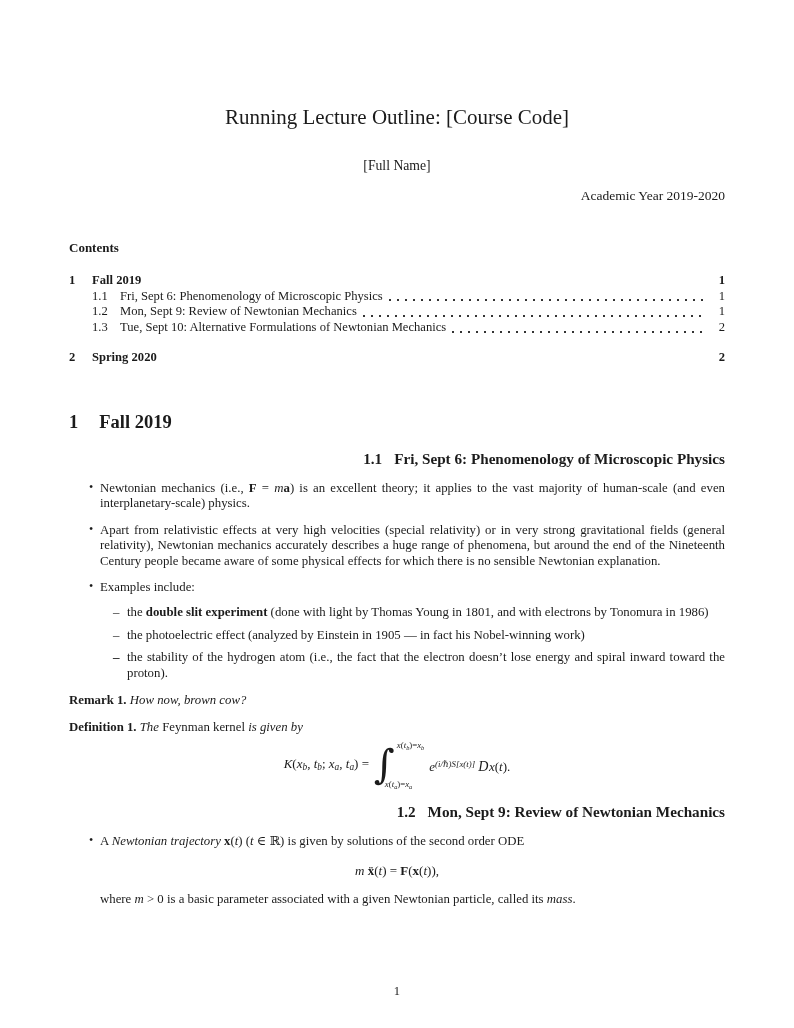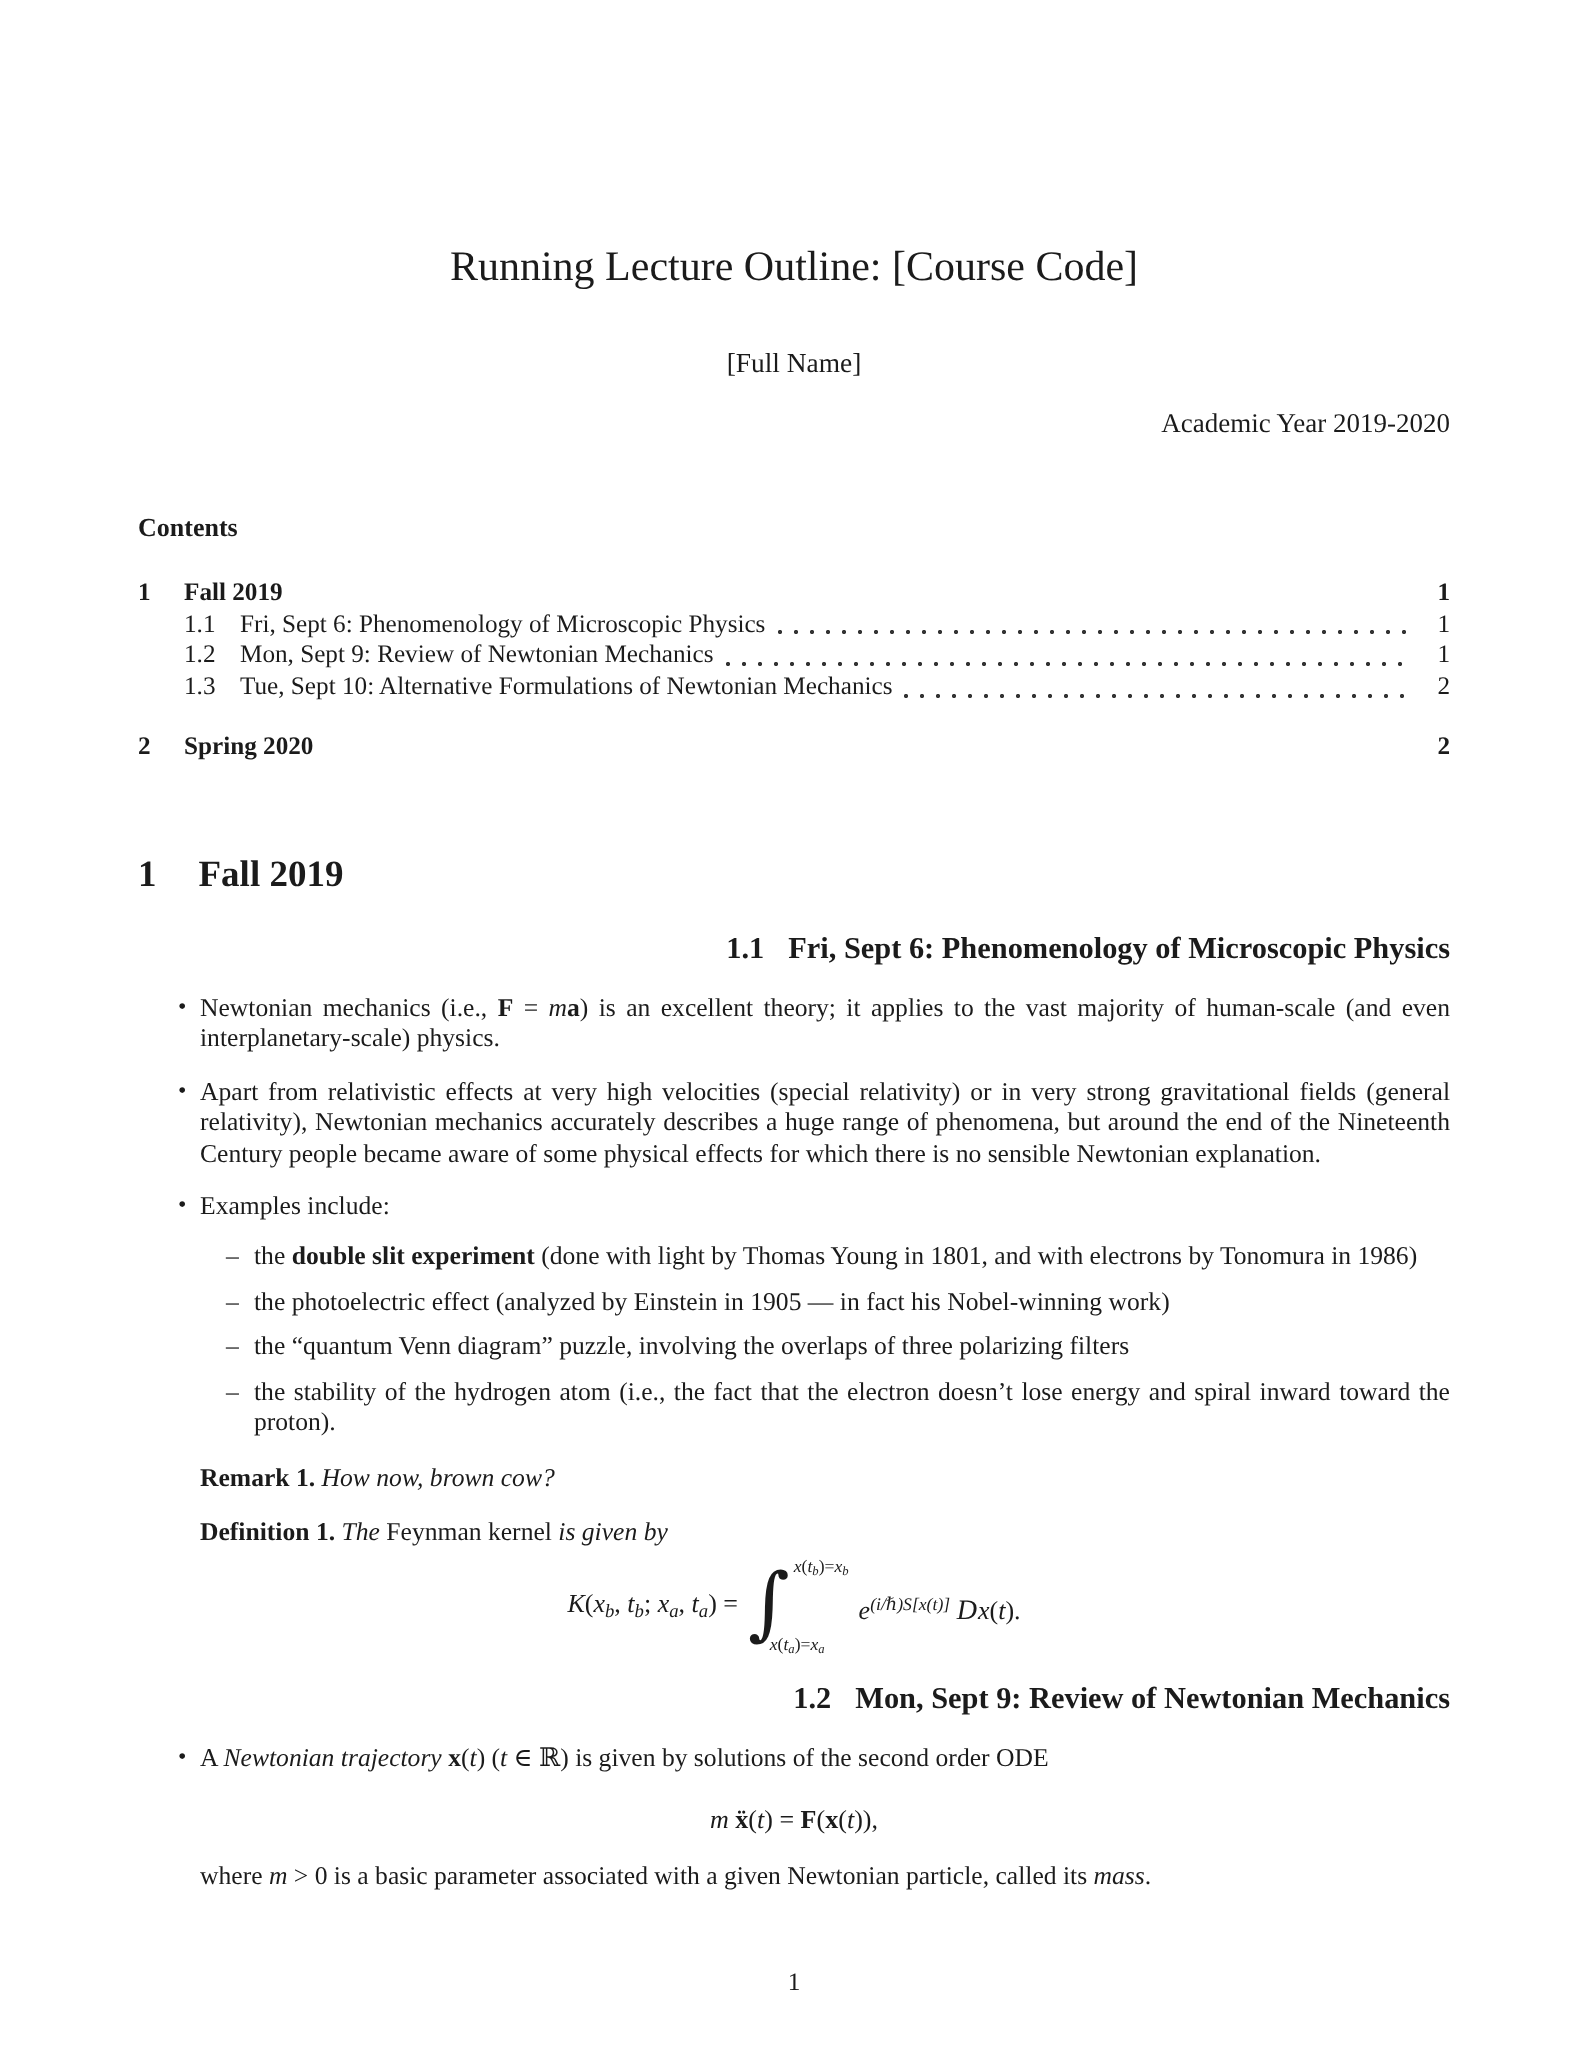--- a/index.html
+++ b/index.html
@@ -2,21 +2,21 @@
 <html><head>
 <meta charset="utf-8">
 <style>
   html,body{margin:0;padding:0;}
   body{
     width:794px;height:1028px;background:#ffffff;color:#1b1b1b;
     font-family:"Liberation Serif","DejaVu Serif","DejaVu Sans",serif;
     font-size:12.8px;line-height:15.6px;overflow:hidden;position:relative;
   }
   .page{position:relative;width:794px;height:1028px;background:#fff;}
-  .content{position:absolute;left:69px;top:16px;width:656px;}
+  .content{position:absolute;left:69px;top:0;width:656px;}
 
   .doc-title{margin:0;padding-top:104px;font-size:21px;font-weight:normal;text-align:center;line-height:26px;}
   .author{margin-top:27px;text-align:center;font-size:13.7px;line-height:17px;}
   .year{margin-top:13px;text-align:right;font-size:13.5px;line-height:17px;}
 
   .contents-heading{margin:32px 0 0 0;font-size:13px;font-weight:bold;line-height:23px;}
   .toc{margin-top:14px;font-size:12.6px;}
   .toc-row{display:flex;align-items:baseline;line-height:15.7px;}
   .toc-row.lvl1{font-weight:bold;}
   .toc-row.gap{margin-top:14px;}
@@ -33,21 +33,21 @@
   .sec-heading{margin:44px 0 0 0;font-size:18.5px;font-weight:bold;line-height:24px;}
   .sec-heading .num{display:inline-block;margin-right:21px;}
   .subsec-heading{margin:15px 0 0 0;font-size:15.2px;font-weight:bold;line-height:20px;text-align:right;}
   .subsec-heading .num{display:inline-block;margin-right:12px;}
   .subsec-heading.later{margin-top:8px;}
 
   .bullet{margin-top:12px;padding-left:31px;position:relative;text-align:justify;}
   .bullet .marker{position:absolute;left:20px;top:-1px;font-size:12px;}
   .subitem{margin-top:7px;padding-left:58px;position:relative;text-align:justify;}
   .subitem .marker{position:absolute;left:44px;top:0;}
-  .theorem{margin-top:12px;margin-left:31px;}
+  .theorem{margin-top:12px;}
   .where{margin-top:12px;margin-left:31px;text-align:justify;}
 
   .equation{margin-top:2px;display:flex;justify-content:center;align-items:center;font-size:13px;height:56px;}
   .lhs{margin-right:5px;}
   .int-wrap{display:inline-flex;align-items:center;}
   .int-glyph{font-size:40px;line-height:1;font-family:"DejaVu Serif","DejaVu Sans",serif;transform:translateY(-2px);}
   .int-limits{display:inline-flex;flex-direction:column;justify-content:space-between;height:52px;font-size:8.8px;line-height:10px;margin-left:2px;}
   .lim{white-space:nowrap;}
   .lim.dn{margin-left:-12px;}
   .integrand{margin-left:5px;}
@@ -133,21 +133,20 @@
     <div class="subitem" style="margin-top:9px">
       <span class="marker">–</span>
       <span class="btext"><span class="r-n">the </span><span class="r-b">double slit experiment</span><span class="r-n"> (done with light by Thomas Young in 1801, and with electrons by Tonomura in 1986)</span></span>
     </div>
     <div class="subitem">
       <span class="marker">–</span>
       <span class="btext"><span class="r-n">the photoelectric effect (analyzed by Einstein in 1905 — in fact his Nobel-winning work)</span></span>
     </div>
     <div class="subitem">
       <span class="marker">–</span>
-      <span class="btext"><span class="r-n">the “quantum Venn diagram” puzzle, involving the overlaps of three polarizing filters</span></span>
     </div>
     <div class="subitem">
       <span class="marker">–</span>
       <span class="btext"><span class="r-n">the stability of the hydrogen atom (i.e., the fact that the electron doesn’t lose energy and spiral inward toward the proton).</span></span>
     </div>
 
     <div class="theorem"><span class="r-b">Remark 1.</span><span class="r-i"> How now, brown cow?</span></div>
     <div class="theorem" style="margin-top:11px"><span class="r-b">Definition 1.</span><span class="r-i"> The </span><span class="r-n">Feynman kernel</span><span class="r-i"> is given by</span></div>
 
     <div class="equation">

